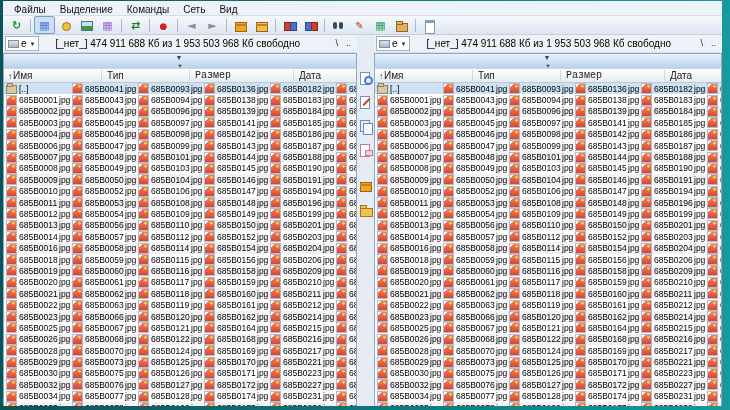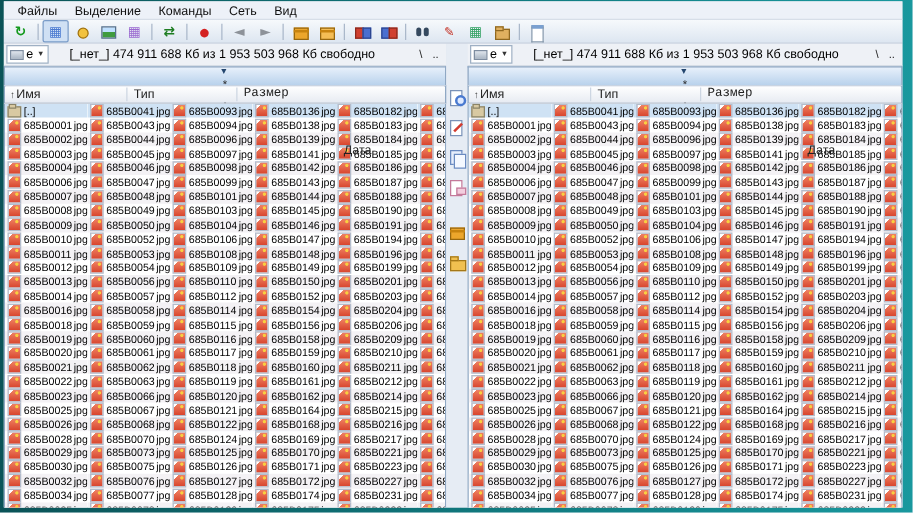--- a/index.html
+++ b/index.html
@@ -55,21 +55,21 @@
   .freetext{flex:1;font-size:10px;color:#000;white-space:nowrap;overflow:hidden;margin-left:13px;}
   .bar-btn{font-size:9px;color:#222;padding:0 4px;cursor:default;line-height:13px;}
 
   .pathbar{height:14px;display:flex;align-items:center;font-size:10px;color:#10233c;padding:0 2px;
     background:linear-gradient(#e7f0fb,#b9d2ec);border:1px solid #8fa8c4;border-bottom:none;flex-direction:column;}
   .pmark{font-size:7px;margin:0 3px 0 1px;color:#24466e;}
   .ptext{flex:1;white-space:nowrap;overflow:hidden;}
 
   .hdrrow{position:relative;height:13px;background:linear-gradient(#ffffff,#e7ebf2);border:1px solid #8fa8c4;border-bottom:1px solid #c0c8d4;border-top:1px solid #c9d4e2;font-size:10px;color:#222;}
   .hdr{position:absolute;top:0;line-height:13px;padding-left:3px;}
-  .h-name{left:1px;} .h-type{left:100px;} .h-size{left:188px;font-family:Liberation Mono, monospace;} .h-date{left:268px;margin-top:45px;}
+  .h-name{left:1px;} .h-type{left:100px;} .h-size{left:188px;font-family:Liberation Mono, monospace;} .h-date{left:292px;}
   .h-type::before,.h-size::before,.h-date::before{content:"";position:absolute;left:-3px;top:1px;bottom:1px;width:1px;background:#cdd6e2;}
   .sorta{font-style:normal;font-size:8px;margin-right:1px;color:#333;}
 
   .fgrid{flex:1;display:flex;overflow:hidden;background:#fff;border:1px solid #8fa8c4;border-top:none;}
   .fcol{flex:0 0 66px;width:66px;overflow:hidden;}
   .frow{display:flex;align-items:center;height:11.4px;padding-left:2px;white-space:nowrap;}
   .fcol .frow:nth-child(odd):not(:first-child){background:#f4f2f5;}
   .fcol .frow:first-child{background:#cfe2f4;}
   .fname{flex:0 0 40px;font-size:8.5px;color:#000;overflow:hidden;margin-left:2px;}
   .fext{font-size:8.5px;color:#000;margin-left:auto;padding-right:2px;}

